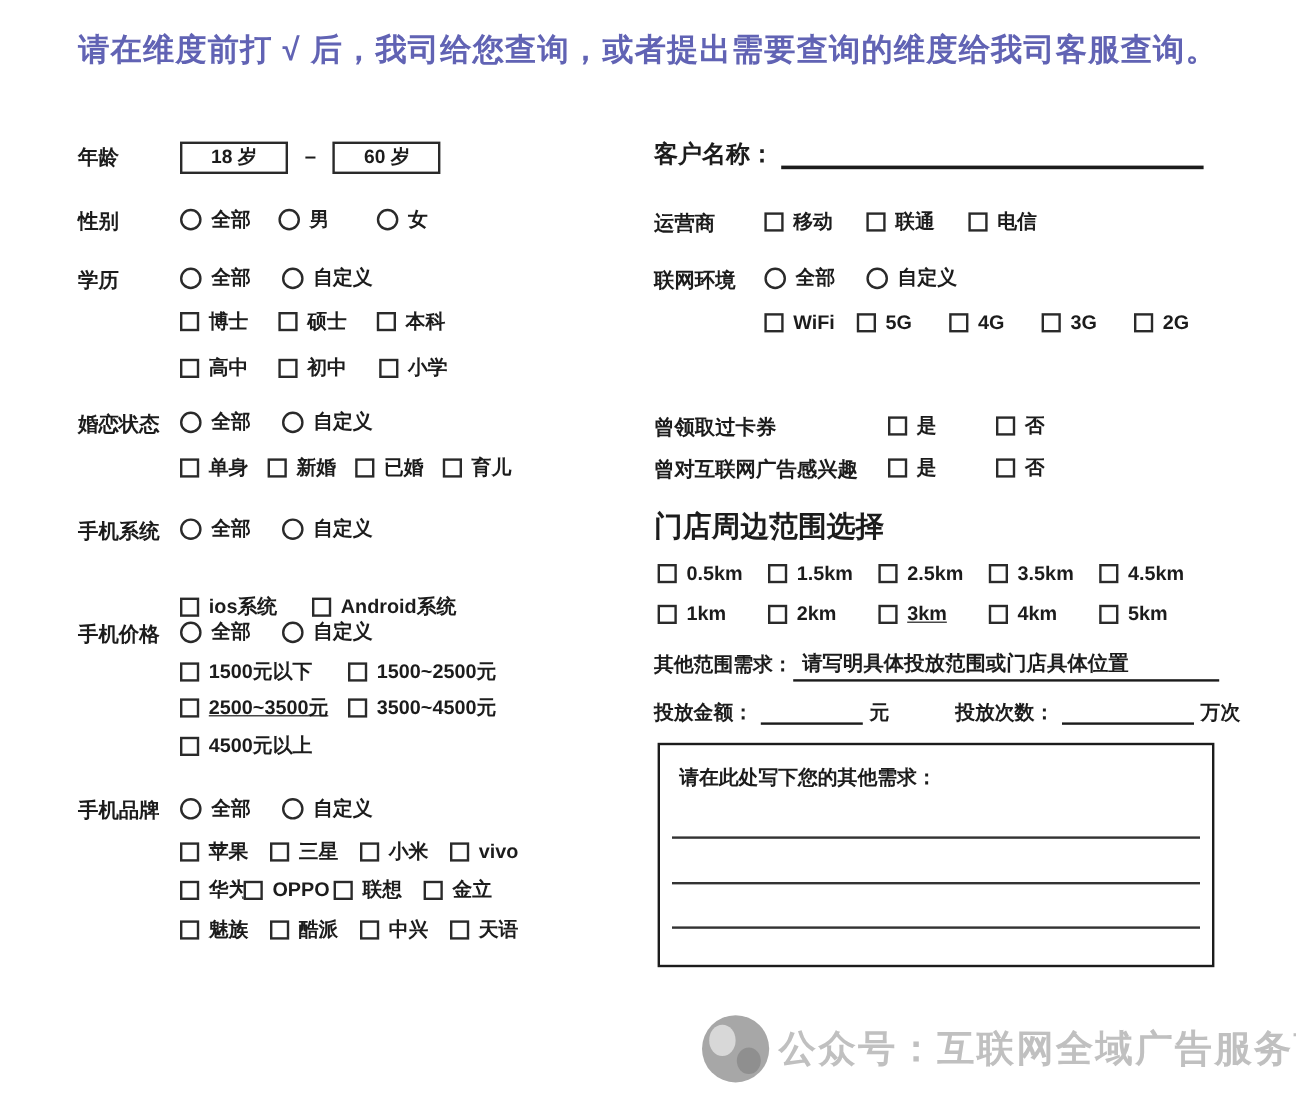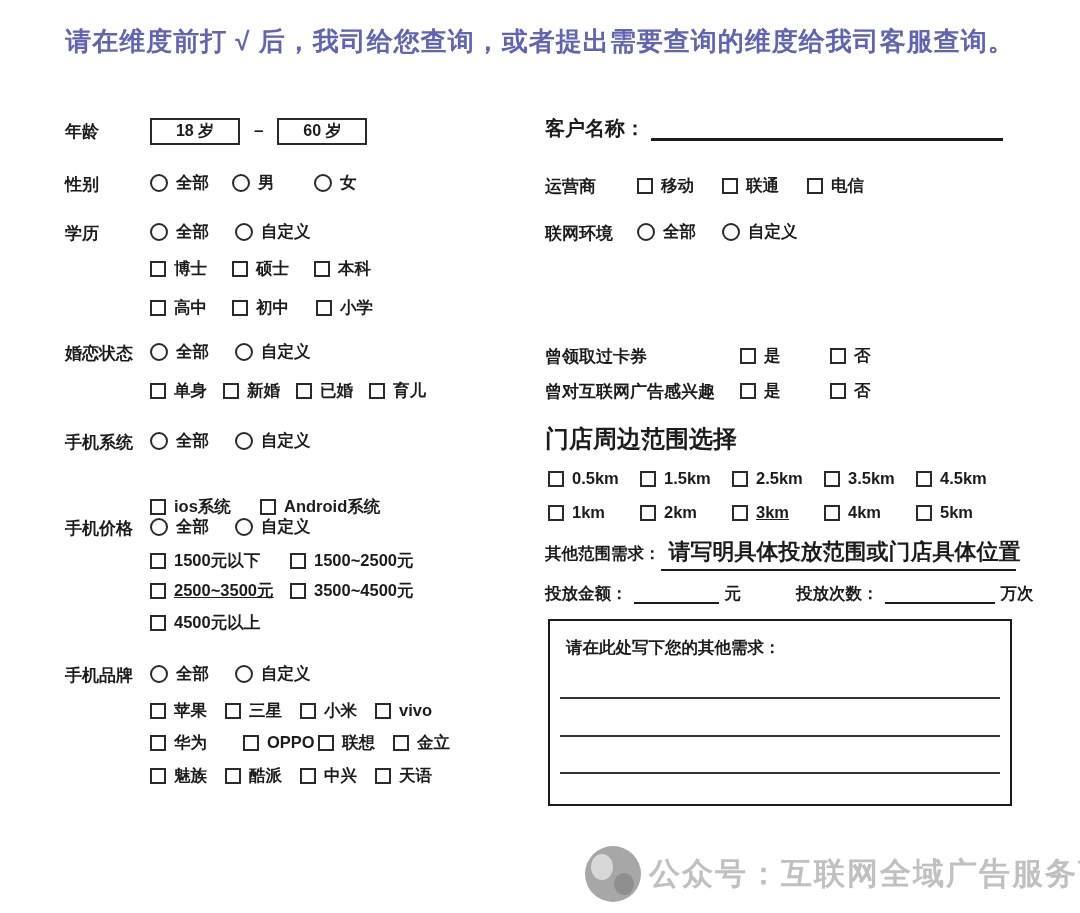--- a/index.html
+++ b/index.html
@@ -46,21 +46,21 @@
 
   .bigname { font-size:20px; font-weight:800; white-space:nowrap; }
   .nameline {
     display:inline-block; width:352px; height:26px;
     border-bottom:3px solid #1c1c1c; margin-left:6px;
   }
   .sechead { font-size:24px; font-weight:800; }
 
   .hintline {
     display:inline-block; width:355px; border-bottom:2px solid #1c1c1c;
-    font-size:22px; font-weight:600; padding:0 0 2px 8px; white-space:nowrap;
+    font-size:17px; font-weight:600; padding:0 0 2px 8px; white-space:nowrap;
   }
   .blank { display:inline-block; height:20px; border-bottom:2px solid #1c1c1c; margin:0 6px; }
   .b85 { width:85px; } .b110 { width:110px; }
   .unit { font-size:16.5px; font-weight:700; }
 
   .needsbox {
     position:absolute; left:548px; top:619px; width:464px; height:187px;
     border:2px solid #1c1c1c; background:#fff;
   }
   .needsbox .boxlabel {
@@ -258,21 +258,21 @@
           <span class="olabel">三星</span>
         </span><span class="opt" style="width: 75px;">
           <span class="cb"></span>
           <span class="olabel">小米</span>
         </span><span class="opt" style="width: 75px;">
           <span class="cb"></span>
           <span class="olabel">vivo</span>
         </span></span>
   </div>
   <div class="row indent" style="left:65px; top:729px;">
-    <span><span class="opt" style="width: 93px;">
+    <span><span class="opt" style="width: 53px;">
           <span class="cb"></span>
           <span class="olabel">华为</span>
         </span><span class="opt" style="width: 75px;">
           <span class="cb"></span>
           <span class="olabel">OPPO</span>
         </span><span class="opt" style="width: 75px;">
           <span class="cb"></span>
           <span class="olabel">联想</span>
         </span><span class="opt" style="width: 75px;">
           <span class="cb"></span>
@@ -315,20 +315,38 @@
   </div>
 
   <div class="row" style="left:545px; top:219px;">
     <span class="flabel rw">联网环境</span>
     <span><span class="opt" style="width: 85px;">
           <span class="rb"></span>
           <span class="olabel">全部</span>
         </span><span class="opt" style="width: 85px;">
           <span class="rb"></span>
           <span class="olabel">自定义</span>
+        </span></span>
+  </div>
+  <div class="row rindent" style="left:545px; top:257px;">
+    <span><span class="opt" style="width: 77px;">
+          <span class="cb"></span>
+          <span class="olabel">WiFi</span>
+        </span><span class="opt" style="width: 77px;">
+          <span class="cb"></span>
+          <span class="olabel">5G</span>
+        </span><span class="opt" style="width: 77px;">
+          <span class="cb"></span>
+          <span class="olabel">4G</span>
+        </span><span class="opt" style="width: 77px;">
+          <span class="cb"></span>
+          <span class="olabel">3G</span>
+        </span><span class="opt" style="width: 77px;">
+          <span class="cb"></span>
+          <span class="olabel">2G</span>
         </span></span>
   </div>
 
   <div class="row" style="left:545px; top:342px;">
     <span class="flabel wide">曾领取过卡券</span>
     <span><span class="opt" style="width: 90px;">
           <span class="cb"></span>
           <span class="olabel">是</span>
         </span><span class="opt" style="width: 90px;">
           <span class="cb"></span>

